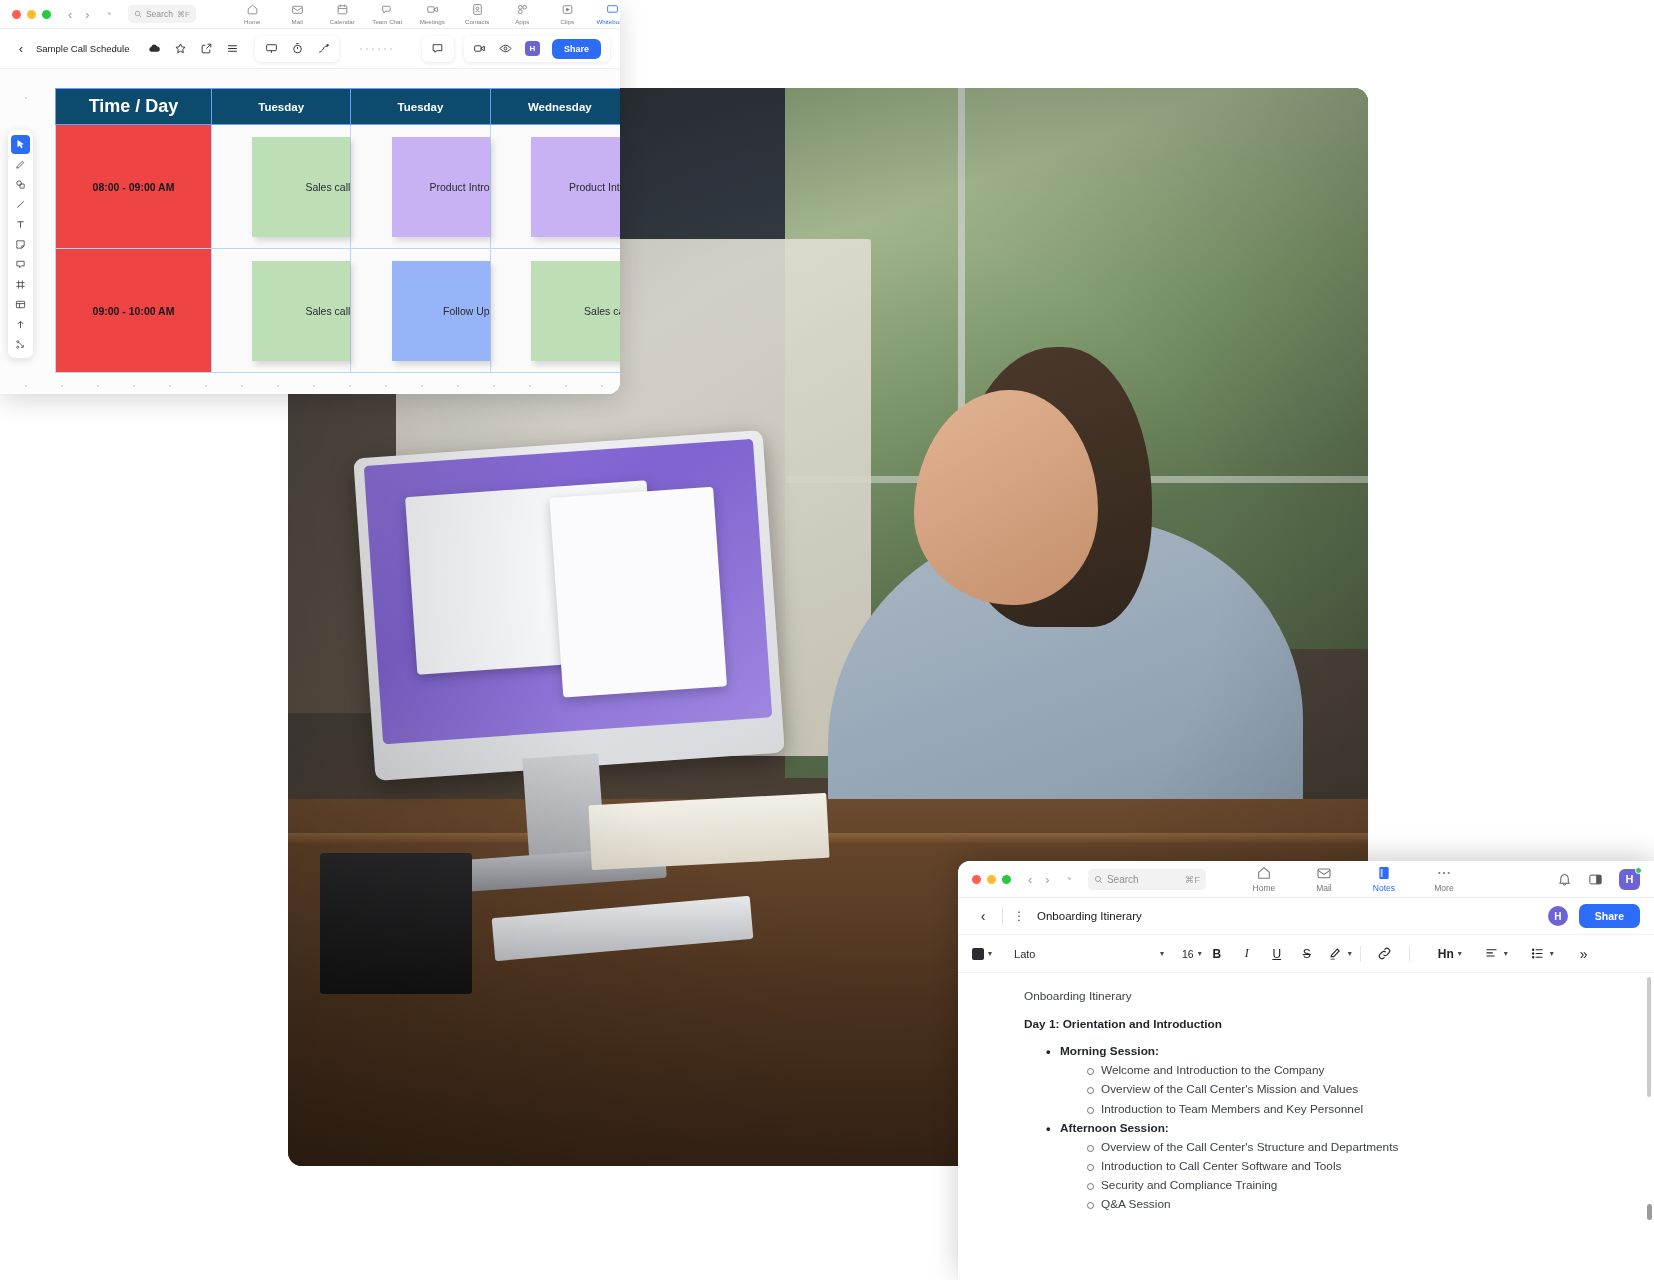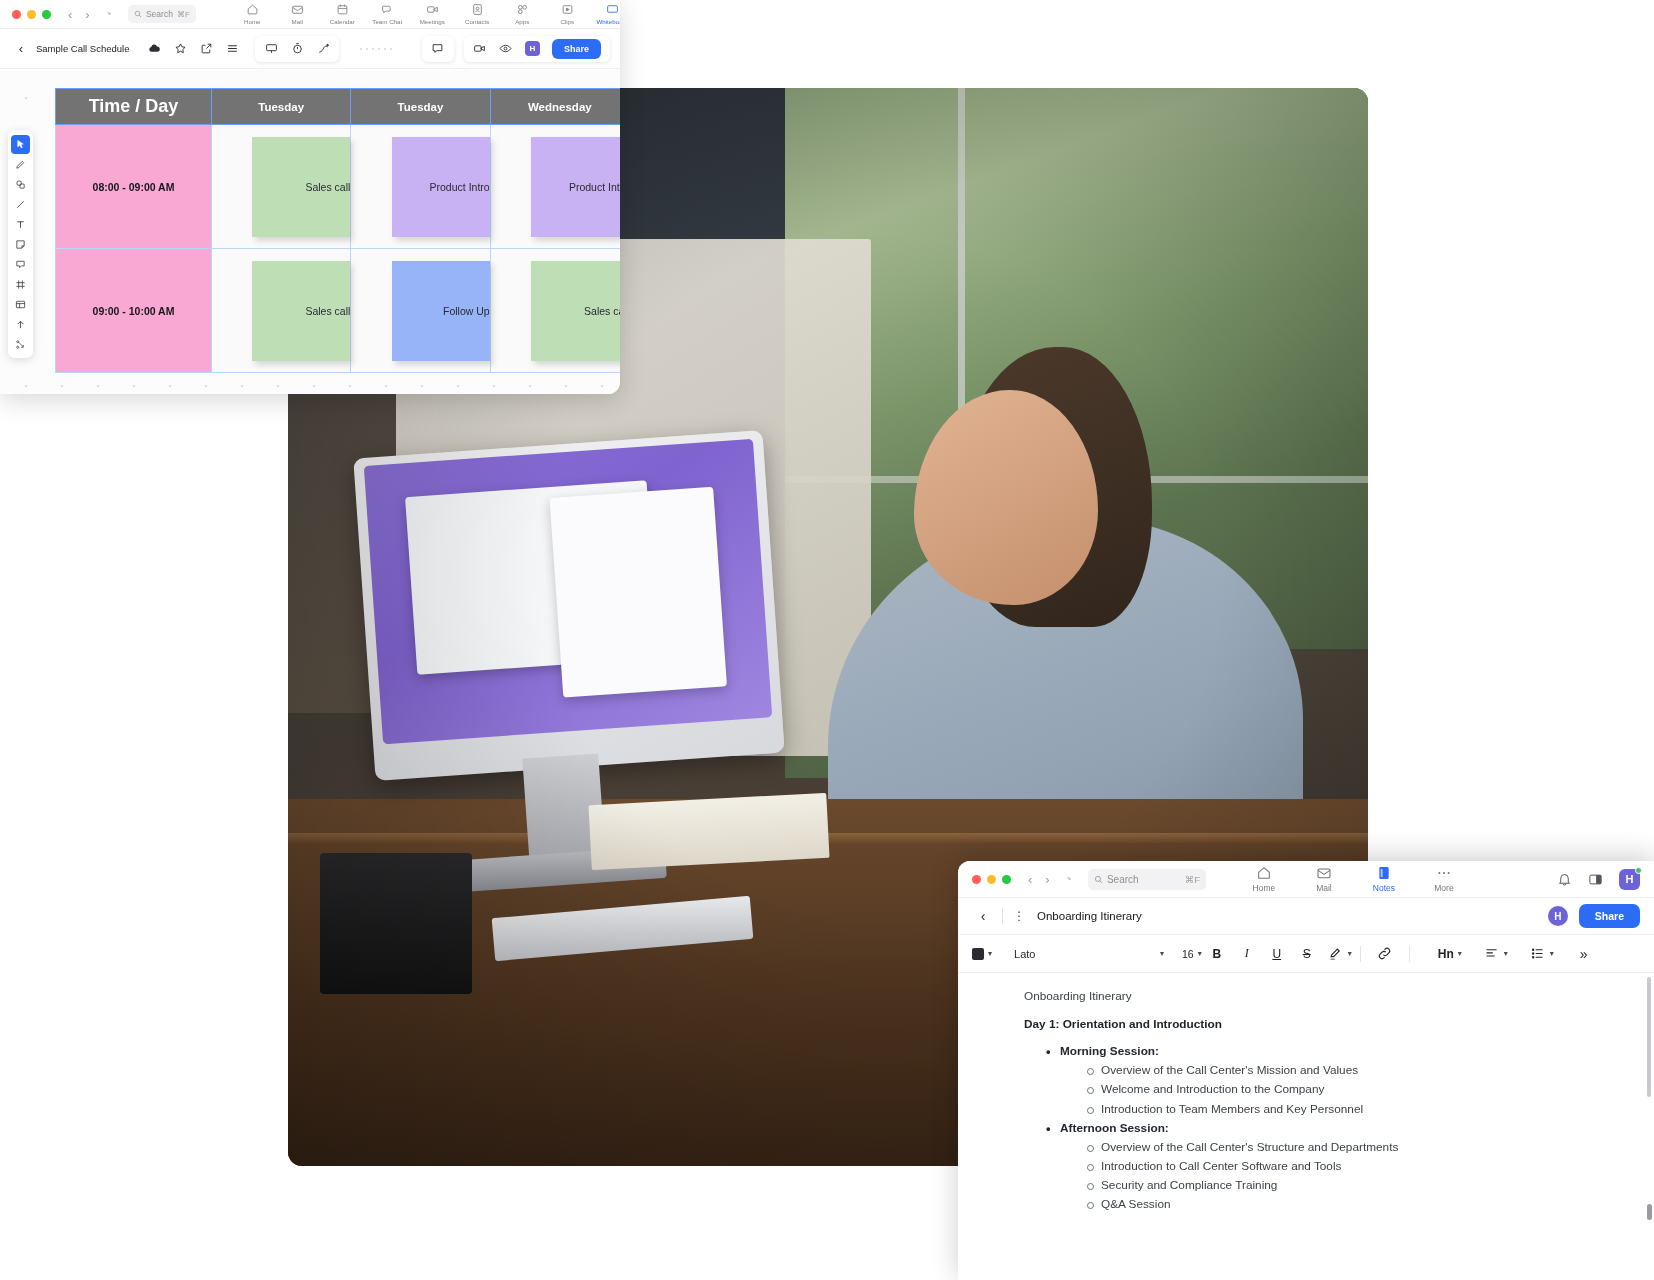--- a/index.html
+++ b/index.html
@@ -198,28 +198,28 @@
   }
   .wb-tool.active { background:#2d6cf6; color:#fff; }
   .wb-tool svg { width:11px; height:11px; }
 
   
   .tbl {
     position:absolute; left:55px; top:18px; width:575px;
     border-collapse:collapse; table-layout:fixed; z-index:3;
   }
   .tbl th {
-    background:#737373; color:#fff; font-weight:bold;
+    background:#0c4a6e; color:#fff; font-weight:bold;
     border:1px solid #6b9dfa; height:36px;
   }
   .tbl th.tblcol-main { font-size:18px; width:156px;}
   .tbl th.tblcol-day { font-size:11.5px; }
   .tbl td { border:1px solid #b9d6f8; vertical-align:middle; }
   .tbl td.timecell {
-    background:#f9a8d4; text-align:center;
+    background:#ef4444; text-align:center;
     font-size:10.5px; font-weight:bold; color:#16161c;
   }
   .tbl td.daycell { background:#fafafb; height:124px; text-align:right; }
   .sticky {
     display:inline-block; width:98px; height:100px;
     font-size:10.5px; color:#2a2a31; line-height:100px;
     box-shadow: 3px 4px 6px rgba(0,0,0,.14);
   }
   .sticky.green { background:#bedfb6; }
   .sticky.purple { background:#c9b2f4; }
@@ -745,22 +745,22 @@
 
     <div class="nt-body">
       <div class="nt-scroll"></div>
       <div class="doc">
         <div class="p0">Onboarding Itinerary</div>
         <div class="h1">Day 1: Orientation and Introduction</div>
         <ul class="l1">
           <li class="b">
             <span>Morning Session:</span>
             <ul class="l2">
+              <li>Welcome and Introduction to the Company</li>
               <li>Overview of the Call Center's Mission and Values</li>
-              <li>Welcome and Introduction to the Company</li>
               <li>Introduction to Team Members and Key Personnel</li>
             </ul>
           </li>
           <li class="b">
             <span>Afternoon Session:</span>
             <ul class="l2">
               <li>Overview of the Call Center's Structure and Departments</li>
               <li>Introduction to Call Center Software and Tools</li>
               <li>Security and Compliance Training</li>
               <li>Q&amp;A Session</li>

